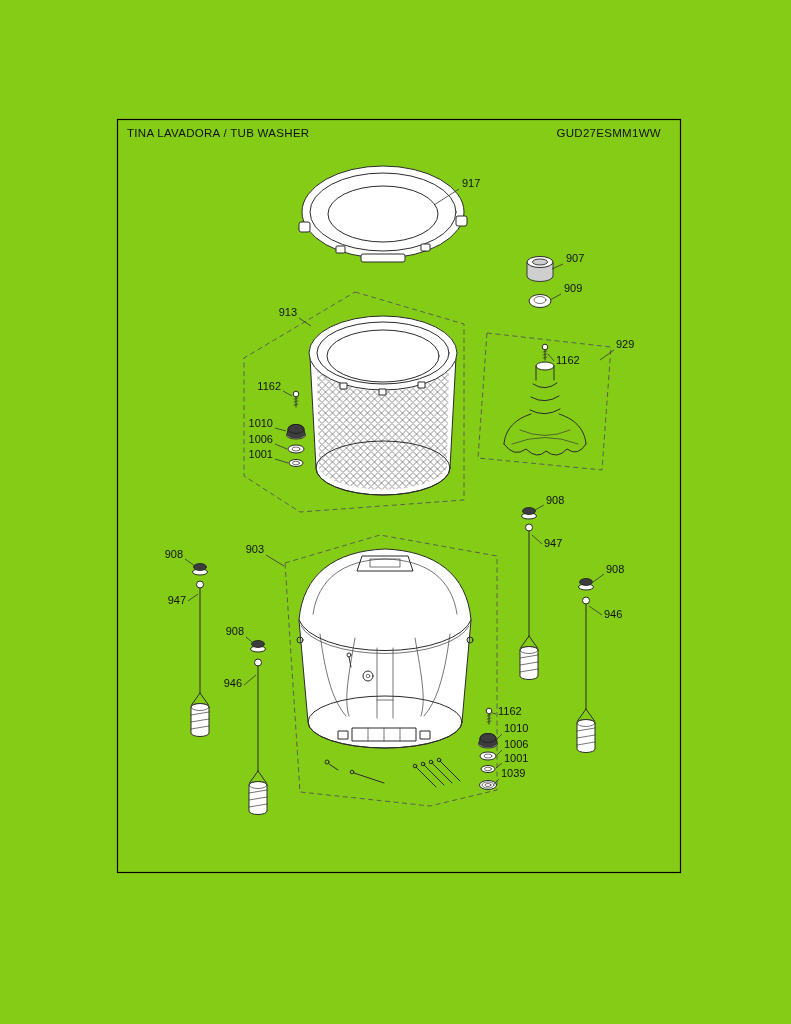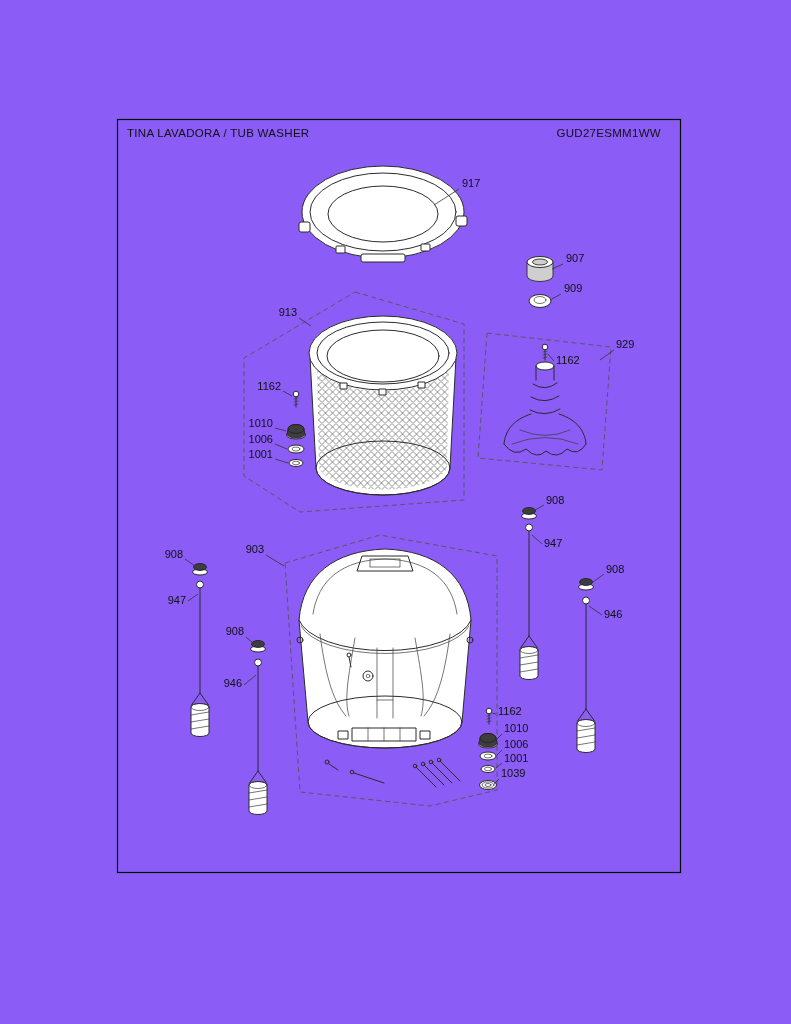--- a/index.html
+++ b/index.html
@@ -1,16 +1,16 @@
 <!DOCTYPE html>
 <html><head>
 <meta charset="utf-8">
 <style>
   html,body{margin:0;padding:0;background:#fff;}
-  .page{position:relative;width:791px;height:1024px;background:#8b5cf6;font-family:"Liberation Sans","DejaVu Sans",sans-serif;overflow:hidden;}
+  .page{position:relative;width:791px;height:1024px;background:#84cc16;font-family:"Liberation Sans","DejaVu Sans",sans-serif;overflow:hidden;}
   svg{position:absolute;left:0;top:0;}
   .frame{fill:none;stroke:#000;stroke-width:1.2;}
   text{font-family:"Liberation Sans","DejaVu Sans",sans-serif;font-size:11px;fill:#111;}
   text.hdr{font-size:11.5px;letter-spacing:.3px;}
   .part{fill:none;stroke:#2b2b2b;stroke-width:1;stroke-linecap:round;stroke-linejoin:round;}
   .partW{fill:#fff;stroke:#2b2b2b;stroke-width:1;stroke-linejoin:round;}
   .thin{fill:none;stroke:#3a3a3a;stroke-width:.7;stroke-linecap:round;}
   .dark{fill:#3d3d3d;stroke:#1e1e1e;stroke-width:.8;}
   .gray{fill:#cfcfcf;stroke:#2b2b2b;stroke-width:.9;}
   .dashed{fill:none;stroke:#555;stroke-width:.9;stroke-dasharray:5 3.5;}

